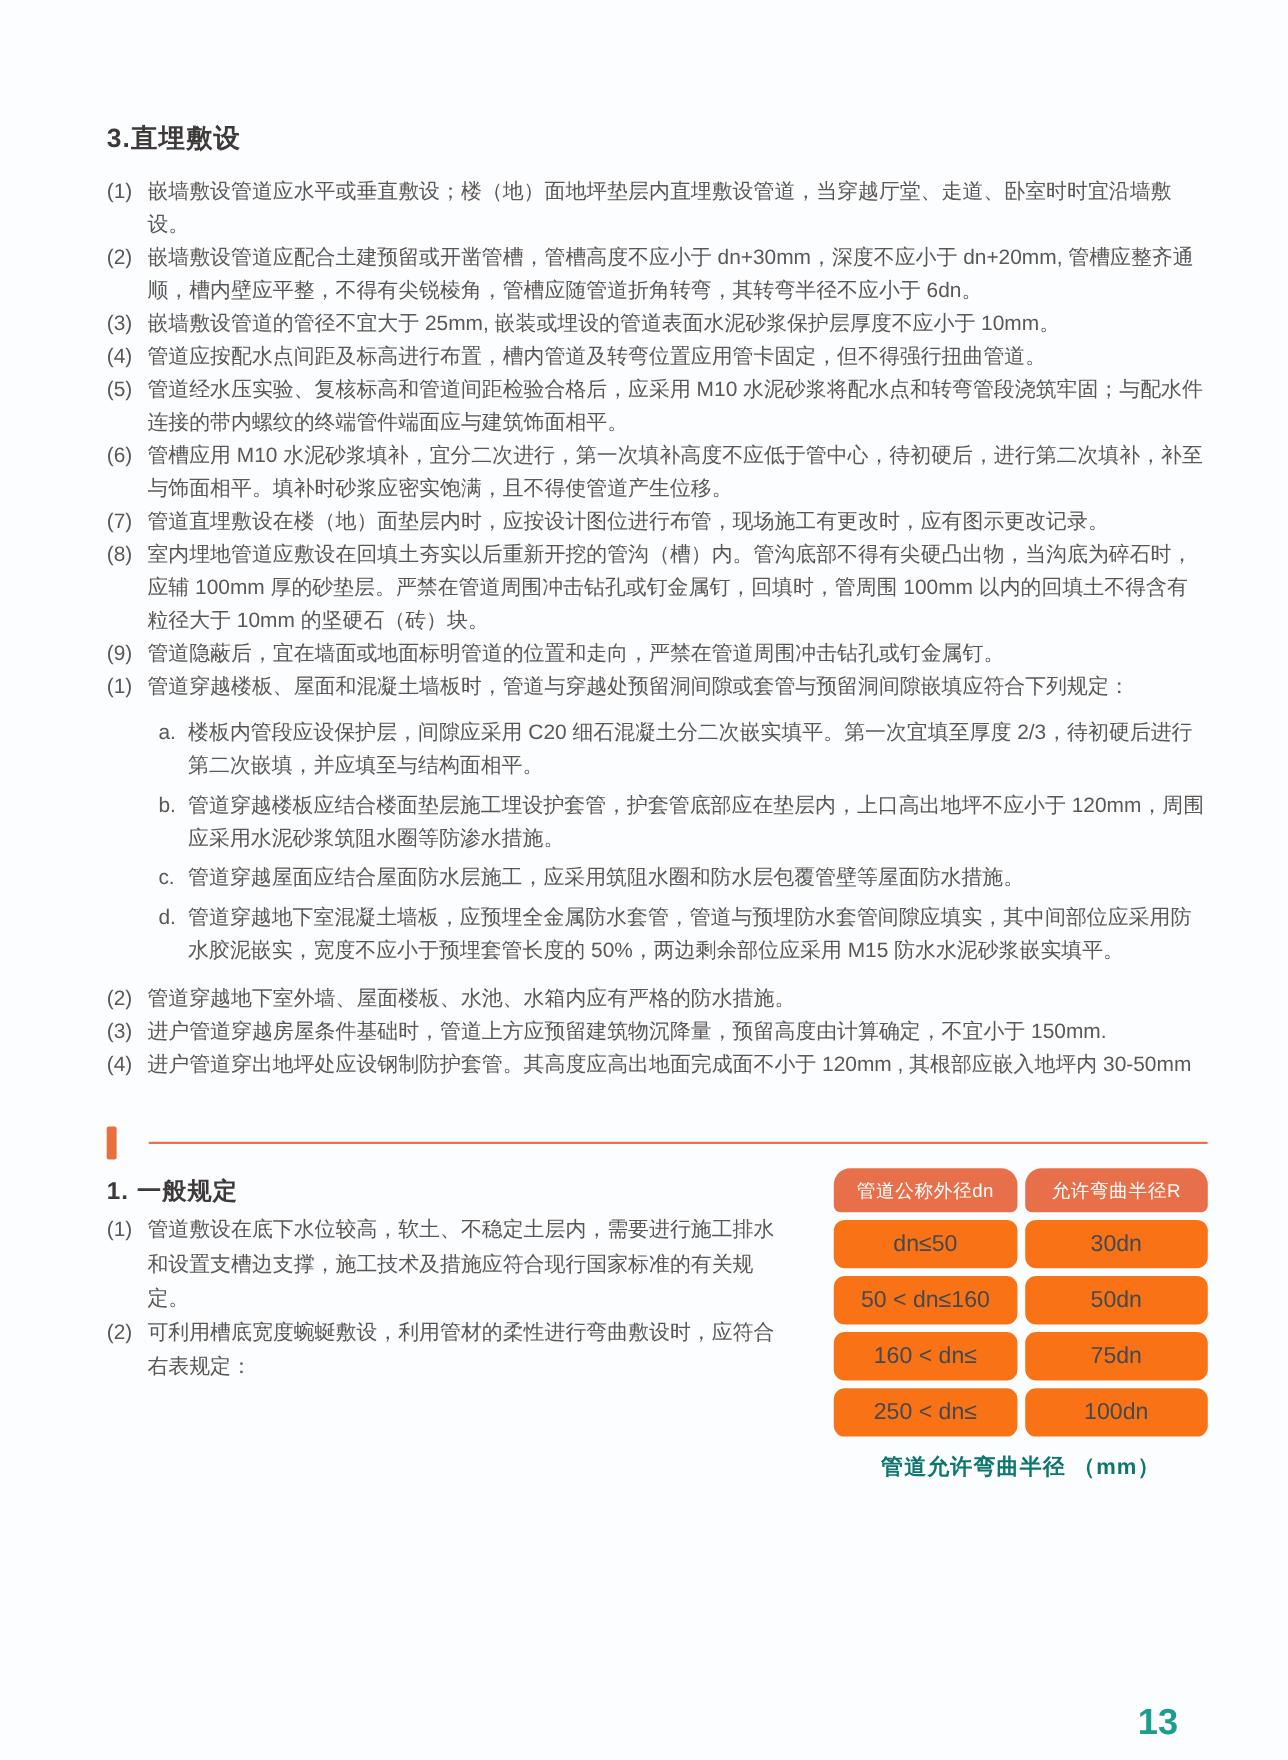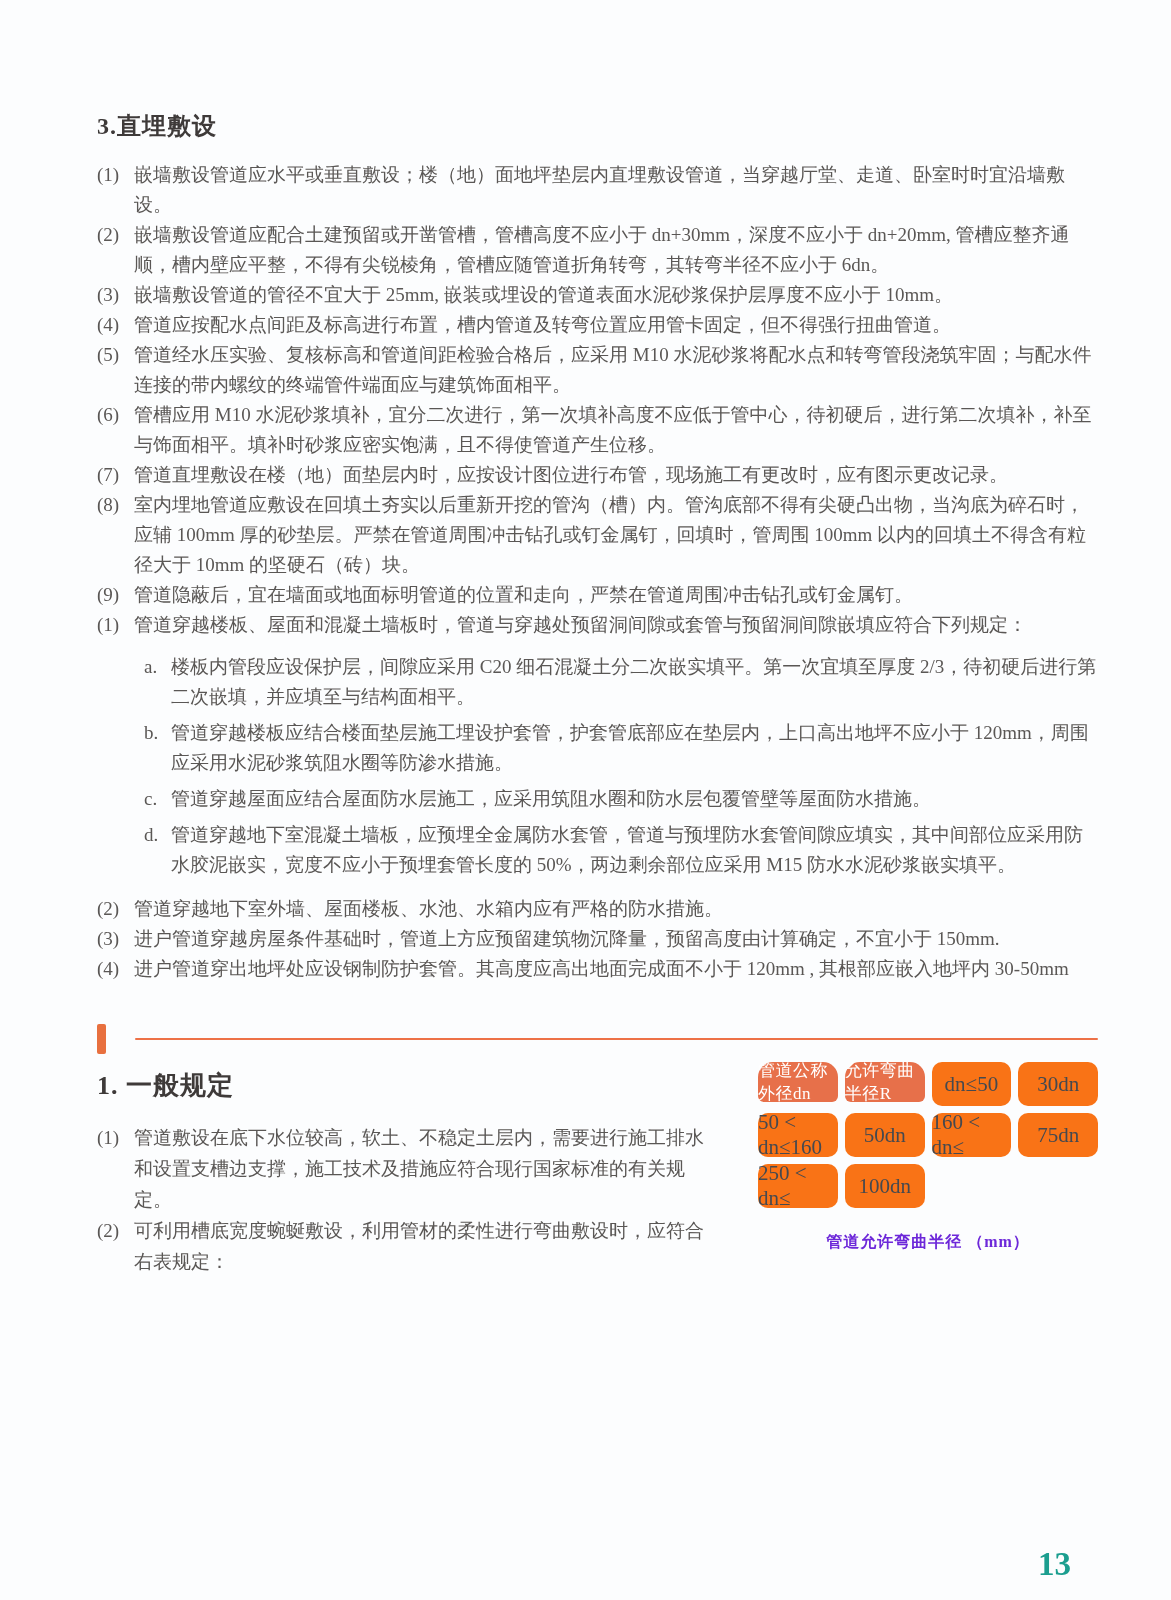--- a/index.html
+++ b/index.html
@@ -1,21 +1,21 @@
 <!DOCTYPE html>
 <html><head>
 <meta charset="utf-8">
 <style>
   * { margin:0; padding:0; box-sizing:border-box; }
   html,body { background:#ffffff; }
   .page {
     position:relative;
     width:1171px; height:1600px;
     background:#fcfdfe;
-    font-family:Liberation Serif, serif;
+    font-family:Liberation Sans, sans-serif;
     color:#5a5755;
     overflow:hidden;
   }
   .content { padding:110px 73px 0 97px; }
 
   .sec-heading {
     font-size:24px; font-weight:bold; color:#3e3a39;
     letter-spacing:1px; margin-bottom:18px;
   }
   .sec-heading.mt { margin-top:30px; }
@@ -28,39 +28,39 @@
   .sublist .li { margin-bottom:6px; }
   .sublist .li .num { flex:0 0 27px; }
 
   .banner { display:flex; align-items:center; margin-top:40px; }
   .banner-bar { width:9px; height:30px; background:#e8703f; border-radius:2px; margin-right:11px; }
   .banner-title { font-size:27px; font-weight:bold; color:#ed7147; letter-spacing:2px; white-space:nowrap; }
   .banner-rule { flex:1; height:2px; background:#ed7147; border-radius:2px; margin-left:18px; }
 
   .cols { display:flex; margin-top:10px; }
   .col-left { flex:1; padding-right:42px; padding-top:4px; }
-  .gen-heading { font-size:26px; font-weight:bold; color:#3e3a39; letter-spacing:1px; margin-bottom:19px; }
+  .gen-heading { font-size:22px; font-weight:bold; color:#3e3a39; letter-spacing:1px; margin-bottom:5px; }
   .col-left .li { line-height:31px; }
 
   .col-right { width:340px; flex:0 0 340px; margin-top:-2px; }
-  .tbl { display:grid; grid-template-columns:1fr 1fr 1fr 1fr; gap:7px 7px; }
+  .tbl { display:grid; grid-template-columns:1fr 1fr; gap:7px 7px; }
   .th {
     background:#e7704a; color:#ffffff; font-size:17px; height:40px;
     border-radius:15px 15px 6px 6px;
     display:flex; align-items:center; justify-content:center;
     letter-spacing:0.5px;
   }
   .td {
     background:#f97316; color:#45494f; font-size:21px; height:44px;
     border-radius:10px; font-weight:500;
     display:flex; align-items:center; justify-content:center;
   }
   .tbl-caption {
-    text-align:center; font-size:16px; font-weight:bold;
-    color:#6d28d9; margin-top:24px; letter-spacing:1px;
+    text-align:center; font-size:20px; font-weight:bold;
+    color:#0f766e; margin-top:14px; letter-spacing:1px;
   }
 
   .page-num {
     position:absolute; top:1546px; right:100px;
     font-size:33px; font-weight:bold; color:#1b9e8f;
   }
 </style>
 </head>
 <body>
 

